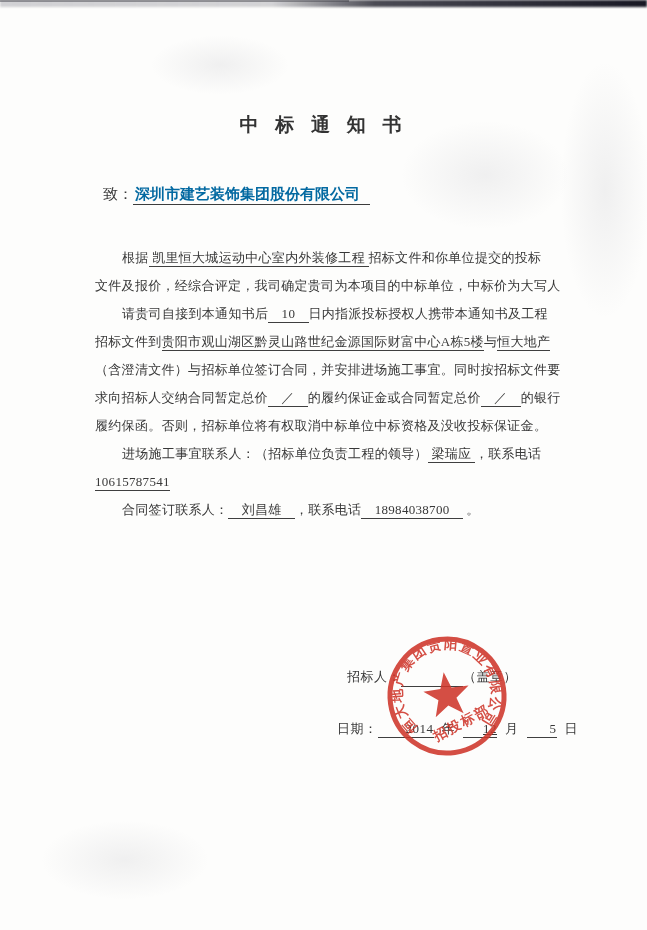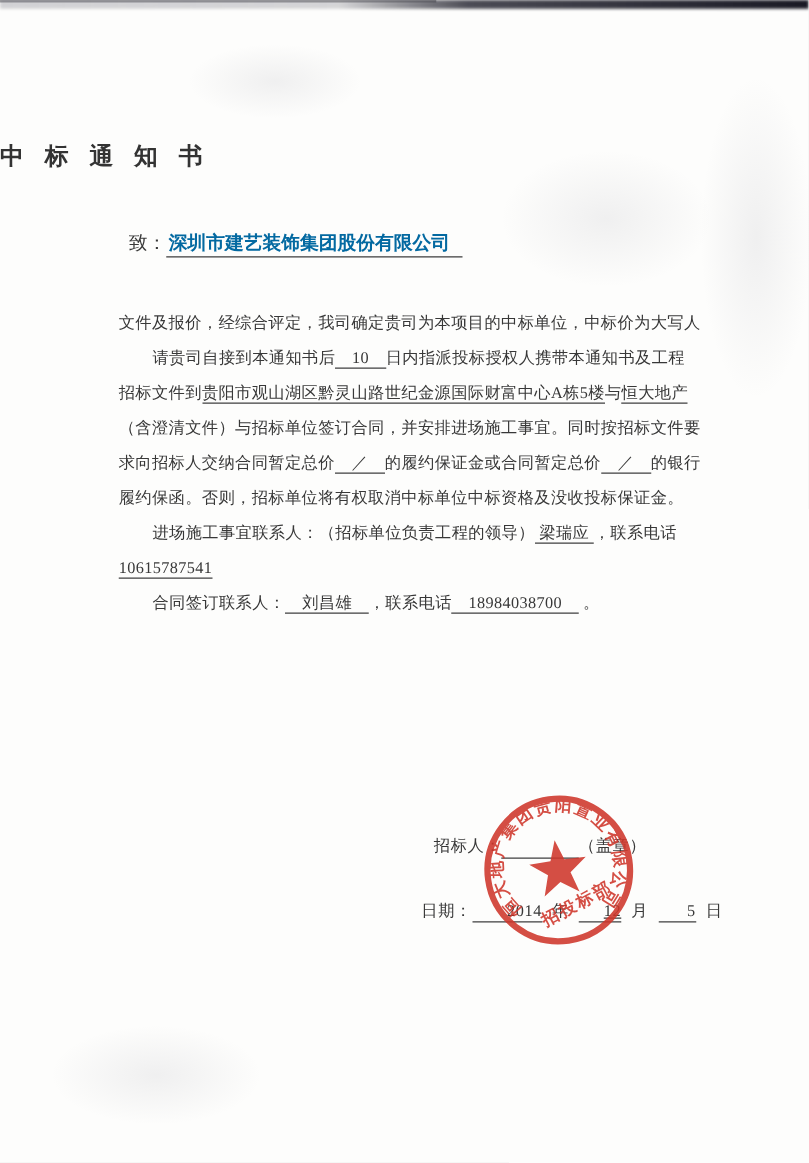--- a/index.html
+++ b/index.html
@@ -27,21 +27,21 @@
   }
   .smudge{position:absolute;border-radius:50%;pointer-events:none;
     background:radial-gradient(ellipse at center, rgba(120,120,132,0.10), rgba(120,120,132,0) 70%);}
   .sm1{left:150px;top:35px;width:140px;height:60px;}
   .sm2{left:400px;top:120px;width:170px;height:110px;}
   .sm3{left:40px;top:820px;width:170px;height:80px;}
   .sm4{left:560px;top:60px;width:90px;height:260px;}
 
   .doc-title{
     position:absolute;top:112px;left:0;width:100%;
-    font-size:19px;font-weight:600;
+    text-align:center;font-size:19px;font-weight:600;
     letter-spacing:6px;color:#333;
   }
   .recipient-line{
     position:absolute;top:185px;left:103px;
     font-size:15px;white-space:pre;
   }
   .recipient-name{
     font-weight:600;border-bottom:1.5px solid #3c3c3c;
     padding:0 10px 2px 2px;color:#0369a1;
   }
@@ -79,20 +79,21 @@
   <div class="smudge sm1"></div>
   <div class="smudge sm2"></div>
   <div class="smudge sm3"></div>
   <div class="smudge sm4"></div>
 
   <div class="doc-title">中 标 通 知 书</div>
 
   <div class="recipient-line"><span>致：</span><span class="recipient-name">深圳市建艺装饰集团股份有限公司</span></div>
 
   <div class="doc-body">
+      <div class="doc-line indent"><span class="seg">根据</span><span class="seg u"> 凯里恒大城运动中心室内外装修工程 </span><span class="seg">招标文件和你单位提交的投标</span></div>
       <div class="doc-line"><span class="seg">文件及报价，经综合评定，我司确定贵司为本项目的中标单位，中标价为大写人</span></div>
       <div class="doc-line indent"><span class="seg">请贵司自接到本通知书后</span><span class="seg u">　10　</span><span class="seg">日内指派投标授权人携带本通知书及工程</span></div>
       <div class="doc-line"><span class="seg">招标文件到</span><span class="seg u">贵阳市观山湖区黔灵山路世纪金源国际财富中心A栋5楼</span><span class="seg">与</span><span class="seg u">恒大地产</span></div>
       <div class="doc-line"><span class="seg">（含澄清文件）与招标单位签订合同，并安排进场施工事宜。同时按招标文件要</span></div>
       <div class="doc-line"><span class="seg">求向招标人交纳合同暂定总价</span><span class="seg u">　／　</span><span class="seg">的履约保证金或合同暂定总价</span><span class="seg u">　／　</span><span class="seg">的银行</span></div>
       <div class="doc-line"><span class="seg">履约保函。否则，招标单位将有权取消中标单位中标资格及没收投标保证金。</span></div>
       <div class="doc-line indent"><span class="seg">进场施工事宜联系人：（招标单位负责工程的领导）</span><span class="seg u"> 梁瑞应 </span><span class="seg">，联系电话</span></div>
       <div class="doc-line"><span class="seg u">10615787541</span></div>
       <div class="doc-line indent"><span class="seg">合同签订联系人：</span><span class="seg u">　刘昌雄　</span><span class="seg">，联系电话</span><span class="seg u">　18984038700　</span><span class="seg"> 。</span></div>
     </div>

